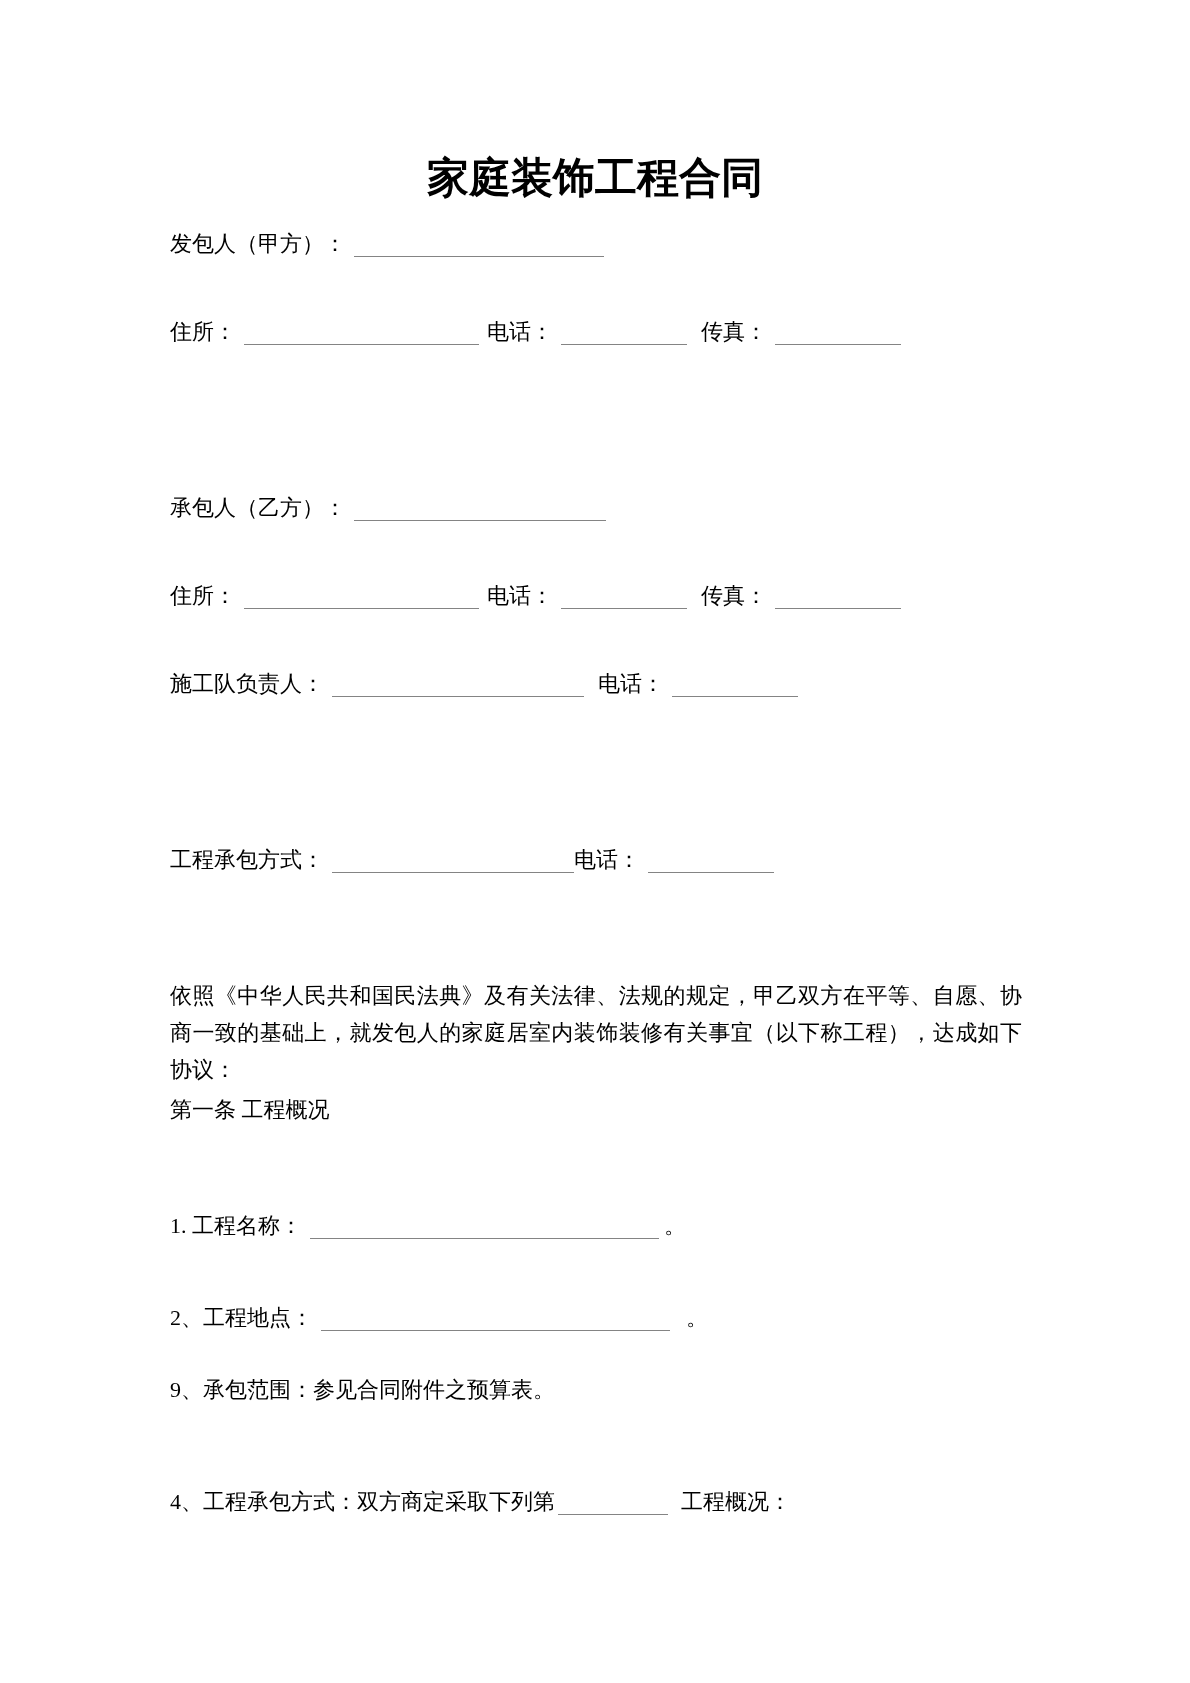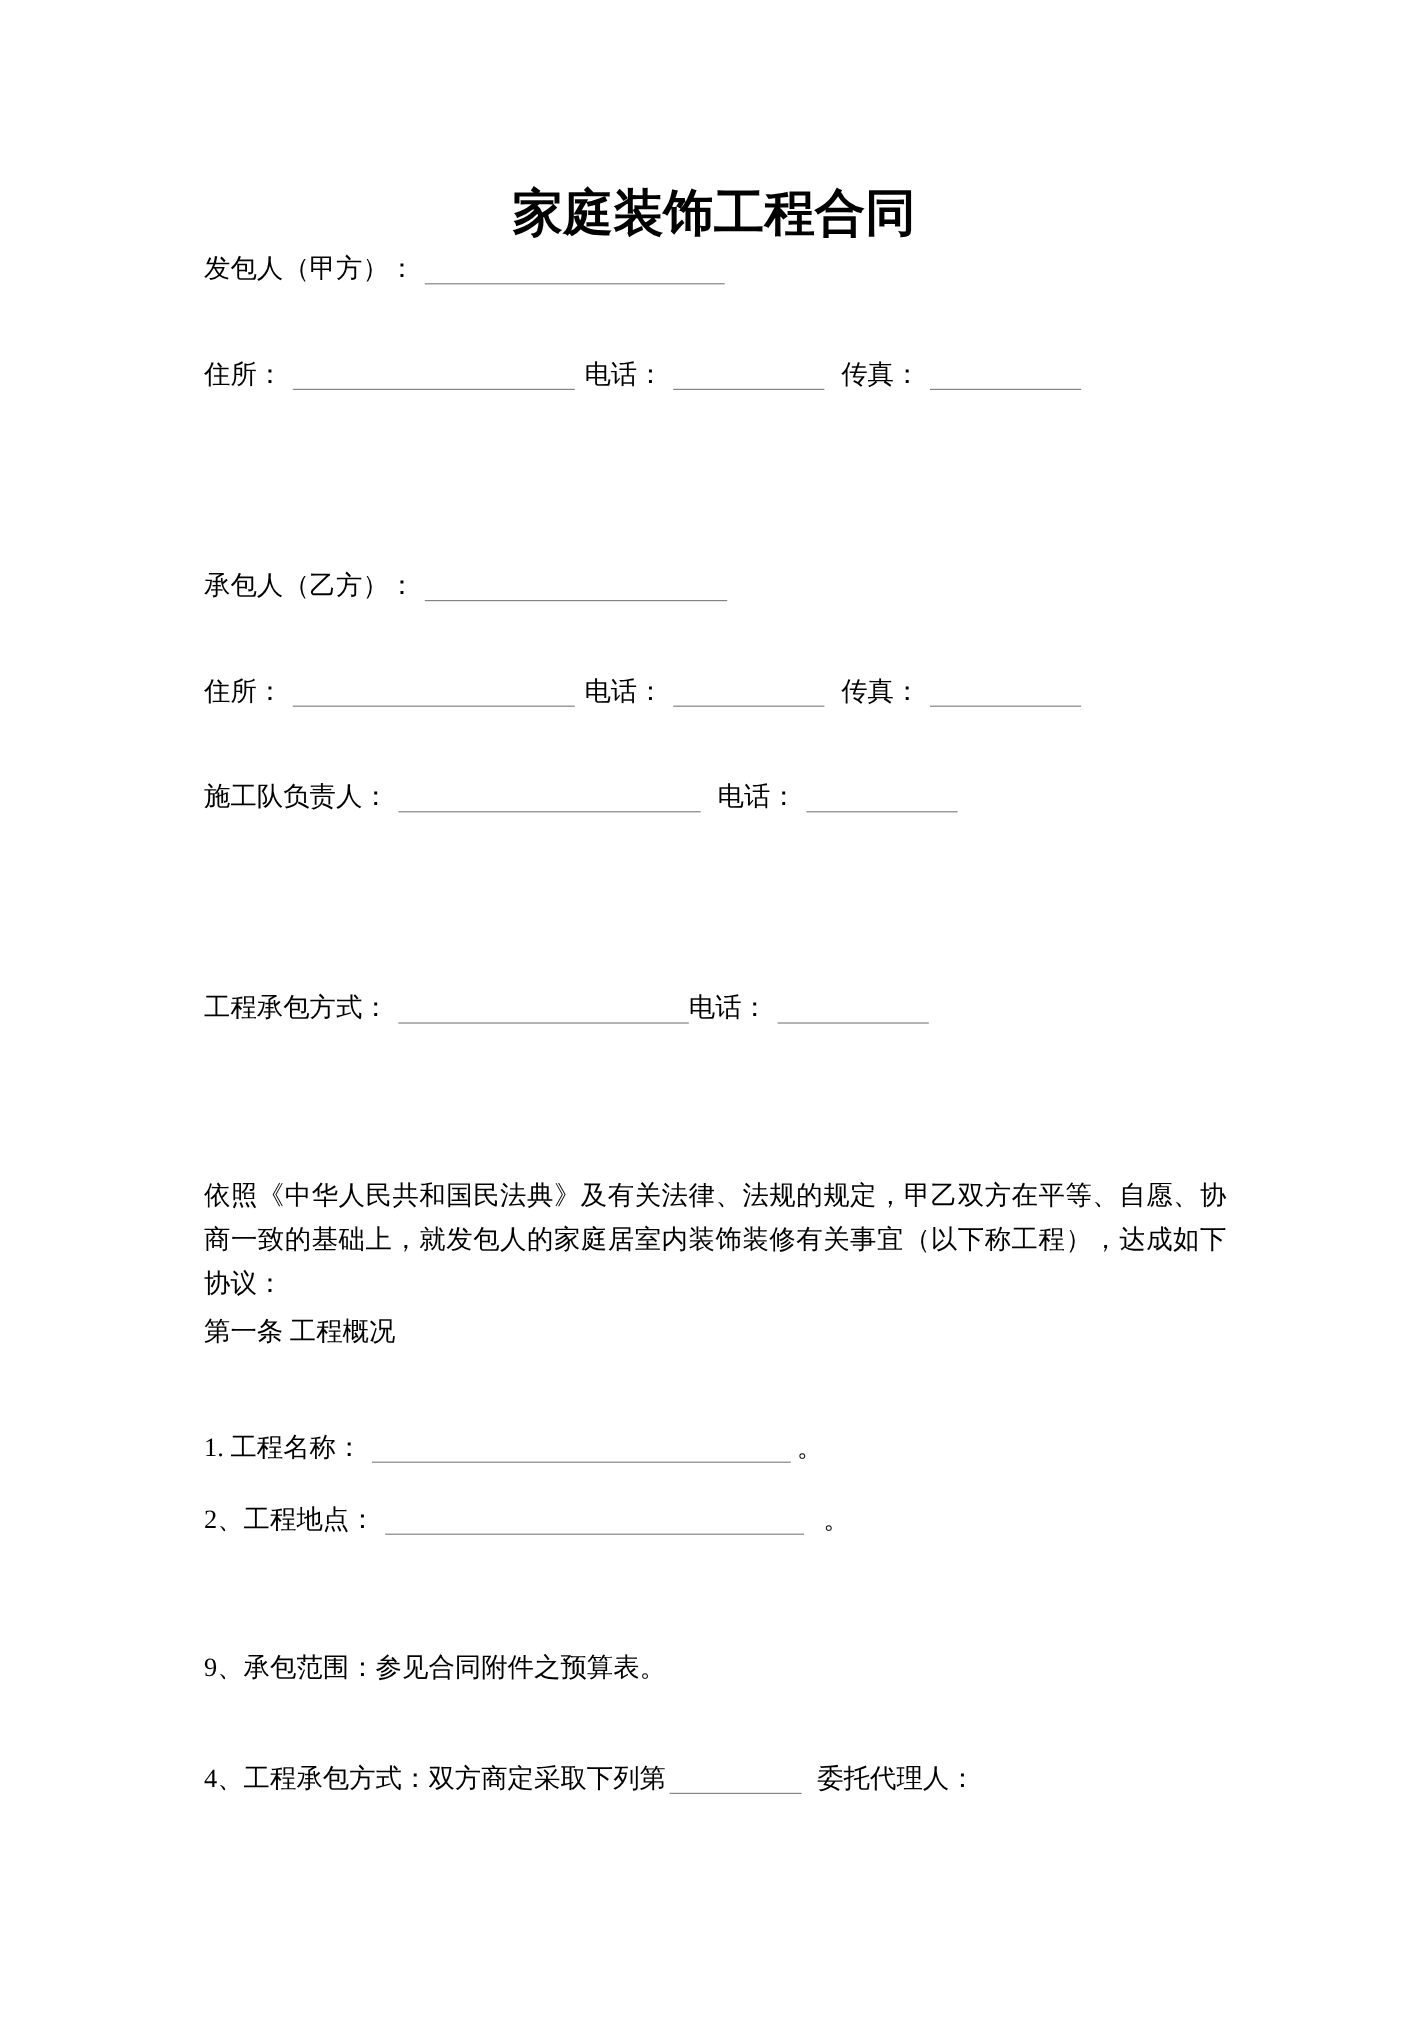--- a/index.html
+++ b/index.html
@@ -26,21 +26,21 @@
     font-weight: bold;
     letter-spacing: 0px;
   }
   .row {
     position: absolute;
     left: 170px;
     font-size: 22px;
     line-height: 26px;
     white-space: nowrap;
   }
-  .lbl { display: inline-block; vertical-align: bottom; }
+  .lbl { display: inline-block; vertical-align: bottom; margin-top: 20px; }
   .blank {
     display: inline-block;
     vertical-align: bottom;
     height: 25px;
     border-bottom: 1px solid #848484;
     margin-left: 8px;
   }
   .blank.tight { margin-right: 0; }
   .gap8  { margin-right: 8px; }
   .gap14 { margin-right: 14px; }
@@ -65,21 +65,21 @@
     top: 961px;
     width: 852px;
     font-size: 22px;
     line-height: 37px;
     text-align: justify;
     text-justify: inter-ideograph;
     margin-top: 16px;
   }
   .heading { top: 1097px; }
   .i1 { top: 1193px; }
-  .i2 { top: 1253px; text-decoration: underline; }
+  .i2 { top: 1285px; text-decoration: underline; }
   .i3 { top: 1377px; }
   .i4 { top: 1469px; }
   .suffix5  { margin-left: 5px; }
   .suffix16 { margin-left: 16px; }
   .suffix13 { margin-left: 13px; }
   .blank.ml3 { margin-left: 3px; }
 </style>
 </head>
 <body>
 
@@ -121,16 +121,16 @@
     <span class="lbl">1.&nbsp;工程名称：</span><span class="blank w349"></span><span class="lbl suffix5">。</span>
   </div>
 
   <div class="row i2">
     <span class="lbl">2、工程地点：</span><span class="blank w349"></span><span class="lbl suffix16">。</span>
   </div>
 
   <div class="row i3">9、承包范围：参见合同附件之预算表。</div>
 
   <div class="row i4">
-    <span class="lbl">4、工程承包方式：双方商定采取下列第</span><span class="blank w110 ml3"></span><span class="lbl suffix13">委托代理人：</span>
+    <span class="lbl">4、工程承包方式：双方商定采取下列第</span><span class="blank w110 ml3"></span><span class="lbl suffix13">工程概况：</span>
   </div>
 
 </div>
 
 </body></html>

